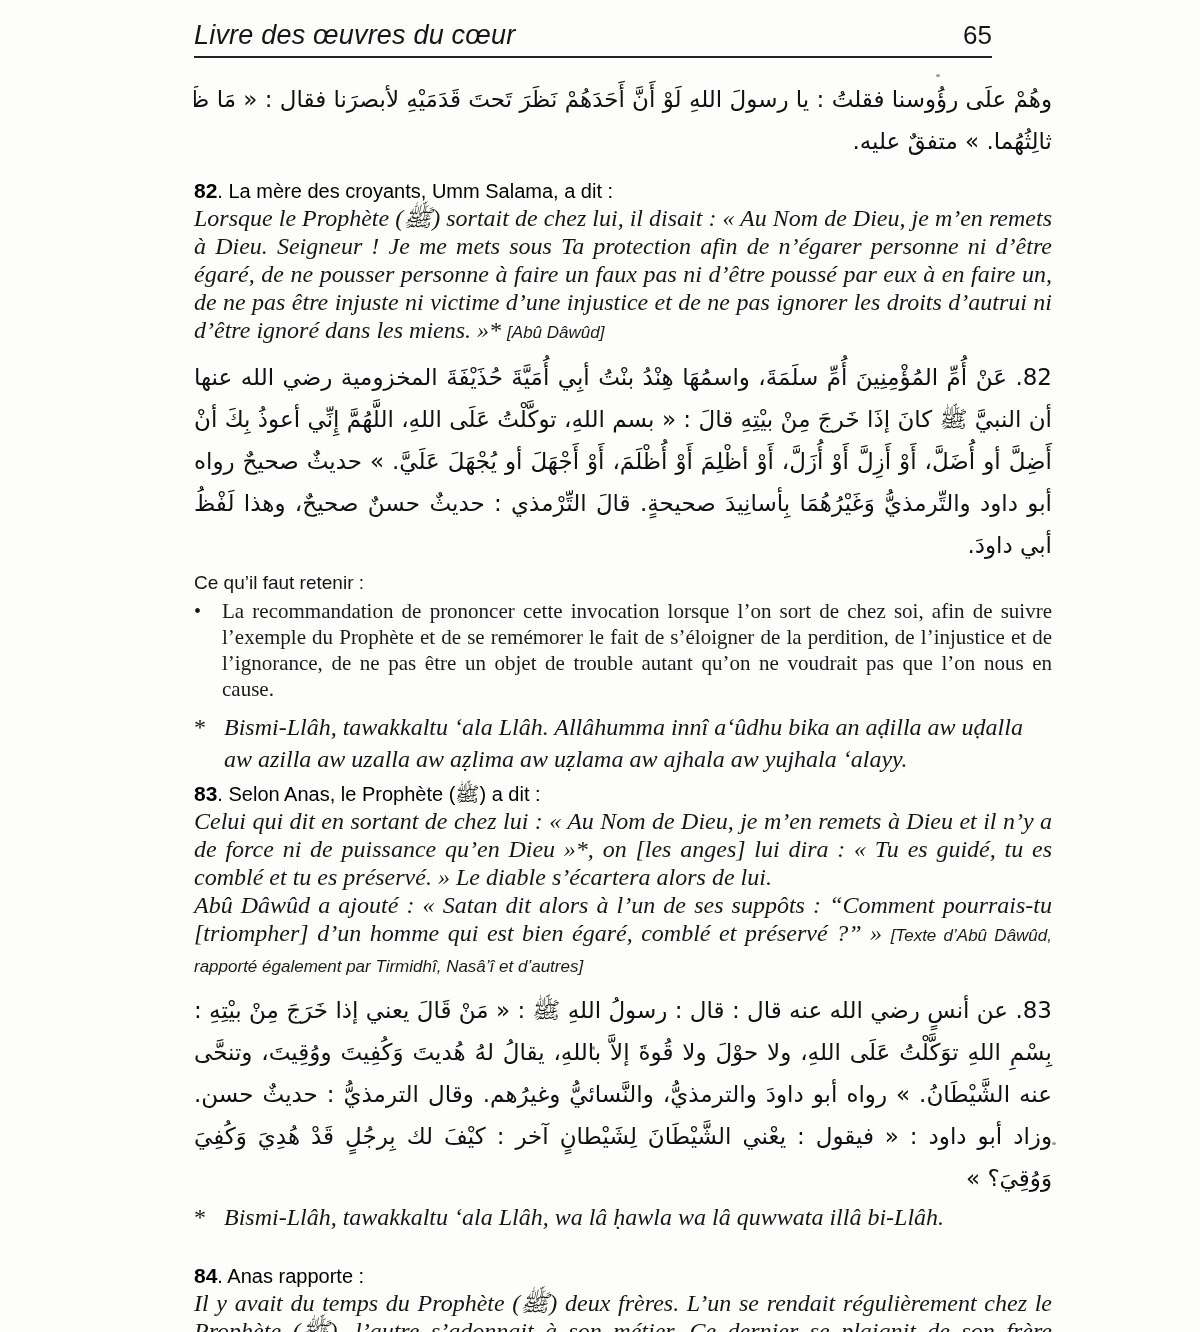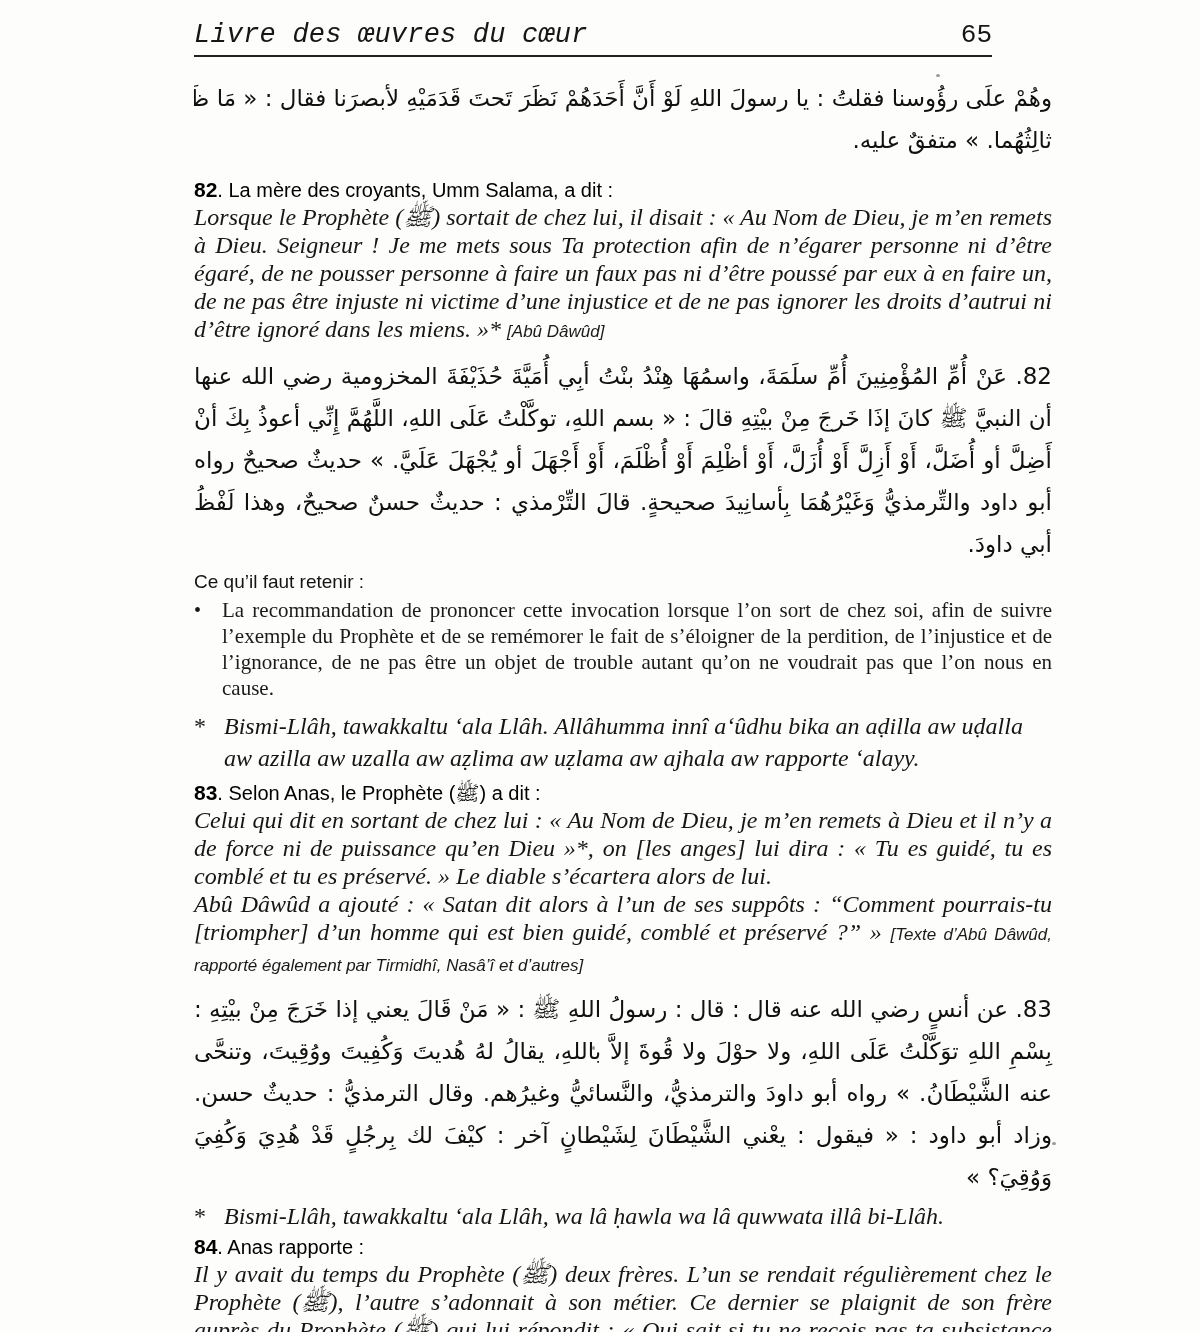--- a/index.html
+++ b/index.html
@@ -10,21 +10,21 @@
     overflow:hidden;
     color:#161616;
   }
   .content{
     position:absolute;left:194px;top:20px;width:858px;
   }
   
   .hdr{
     width:798px;
     display:flex;justify-content:space-between;align-items:center;
-    font-family:Liberation Mono, monospace;
+    font-family:Liberation Sans, sans-serif;
   }
   .hdr .title{font-style:italic;font-size:27px;letter-spacing:.2px;}
   .hdr .pnum{font-size:26px;}
   .hdr-rule{width:798px;border-bottom:2px solid #222;margin-top:5px;}
   
   .ar{
     direction:rtl;
     font-family:"DejaVu Sans",sans-serif;
     font-size:23px;line-height:42px;
     text-align:justify;
@@ -108,37 +108,37 @@
     <div class="ar" style="margin-top:9px">82. عَنْ أُمِّ المُؤْمِنِينَ أُمِّ سلَمَةَ، واسمُهَا هِنْدُ بنْتُ أبِي أُمَيَّةَ حُذَيْفَةَ المخزومية رضي الله عنها أن النبيَّ ﷺ كانَ إذَا خَرجَ مِنْ بيْتِهِ قالَ : « بسم اللهِ، توكَّلْتُ عَلَى اللهِ، اللَّهُمَّ إِنِّي أعوذُ بِكَ أنْ أَضِلَّ أو أُضَلَّ، أَوْ أَزِلَّ أَوْ أُزَلَّ، أَوْ أظْلِمَ أَوْ أُظْلَمَ، أَوْ أَجْهَلَ أو يُجْهَلَ عَلَيَّ. » حديثٌ صحيحٌ رواه أبو داود والتِّرمذيُّ وَغَيْرُهُمَا بِأسانِيدَ صحيحةٍ. قالَ التِّرْمذي : حديثٌ حسنٌ صحيحٌ، وهذا لَفْظُ أبي داودَ.</div>
 
     <div class="retenir-title">Ce qu’il faut retenir :</div>
     <div class="bullet-row">
       <span class="bullet-mark">•</span>
       <span class="bullet-text">La recommandation de prononcer cette invocation lorsque l’on sort de chez soi, afin de suivre l’exemple du Prophète et de se remémorer le fait de s’éloigner de la perdition, de l’injustice et de l’ignorance, de ne pas être un objet de trouble autant qu’on ne voudrait pas que l’on nous en cause.</span>
     </div>
 
     <div class="translit-row">
       <span class="translit-mark">*</span>
-      <span class="translit">Bismi-Llâh, tawakkaltu ‘ala Llâh. Allâhumma innî a‘ûdhu bika an aḍilla aw uḍalla aw azilla aw uzalla aw aẓlima aw uẓlama aw ajhala aw rapporte ‘alayy.</span>
+      <span class="translit">Bismi-Llâh, tawakkaltu ‘ala Llâh. Allâhumma innî a‘ûdhu bika an aḍilla aw uḍalla aw azilla aw uzalla aw aẓlima aw uẓlama aw ajhala aw yujhala ‘alayy.</span>
     </div>
 
     <div class="sec-head" style="margin-top:6px">
       <span class="num">83</span><span>. Selon Anas, le Prophète (ﷺ) a dit :</span>
     </div>
     <div class="fr">Celui qui dit en sortant de chez lui : « Au Nom de Dieu, je m’en remets à Dieu et il n’y a de force ni de puissance qu’en Dieu »*, on [les anges] lui dira : « Tu es guidé, tu es comblé et tu es préservé. » Le diable s’écartera alors de lui.</div>
     <div class="fr">
-      <span>Abû Dâwûd a ajouté : « Satan dit alors à l’un de ses suppôts : “Comment pourrais-tu [triompher] d’un homme qui est bien guidé, comblé et préservé ?” » </span><span class="src">[Texte d’Abû Dâwûd, rapporté également par Tirmidhî, Nasâ’î et d’autres]</span>
+      <span>Abû Dâwûd a ajouté : « Satan dit alors à l’un de ses suppôts : “Comment pourrais-tu [triompher] d’un homme qui est bien égaré, comblé et préservé ?” » </span><span class="src">[Texte d’Abû Dâwûd, rapporté également par Tirmidhî, Nasâ’î et d’autres]</span>
     </div>
     <div class="ar" style="margin-top:8px">83. عن أنسٍ رضي الله عنه قال : قال : رسولُ اللهِ ﷺ : « مَنْ قَالَ يعني إذا خَرَجَ مِنْ بيْتِهِ : بِسْمِ اللهِ توَكَّلْتُ عَلَى اللهِ، ولا حوْلَ ولا قُوةَ إلاَّ باللهِ، يقالُ لهُ هُديتَ وَكُفِيتَ ووُقِيتَ، وتنحَّى عنه الشَّيْطَانُ. » رواه أبو داودَ والترمذيُّ، والنَّسائيُّ وغيرُهم. وقال الترمذيُّ : حديثٌ حسن. وزاد أبو داود : « فيقول : يعْني الشَّيْطَانَ لِشَيْطانٍ آخر : كيْفَ لك بِرجُلٍ قَدْ هُدِيَ وَكُفِيَ وَوُقِيَ؟ »</div>
     <div class="translit-row" style="margin-top:2px">
       <span class="translit-mark">*</span>
       <span class="translit">Bismi-Llâh, tawakkaltu ‘ala Llâh, wa lâ ḥawla wa lâ quwwata illâ bi-Llâh.</span>
     </div>
 
-    <div class="sec-head" style="margin-top:2px">
+    <div class="sec-head" style="margin-top:30px">
       <span class="num">84</span><span>. Anas rapporte :</span>
     </div>
     <div class="fr">
       <span>Il y avait du temps du Prophète (ﷺ) deux frères. L’un se rendait régulièrement chez le Prophète (ﷺ), l’autre s’adonnait à son métier. Ce dernier se plaignit de son frère auprès du Prophète (ﷺ) qui lui répondit : « Qui sait si tu ne reçois pas ta subsistance grâce à lui ! » </span>
     </div>
 
   </div>
 
   <div class="speck" style="left:936px;top:74px;width:4px;height:3px;"></div>
   <div class="speck" style="left:592px;top:1046px;width:3px;height:4px;"></div>

